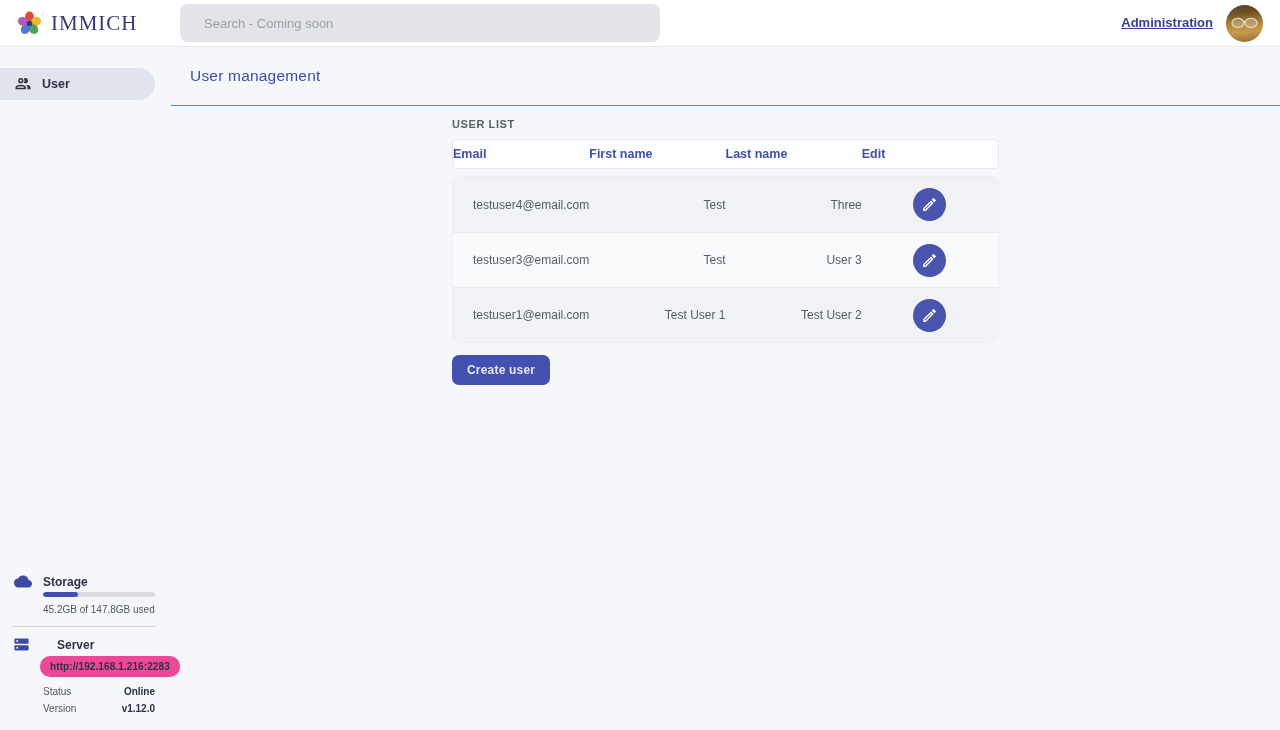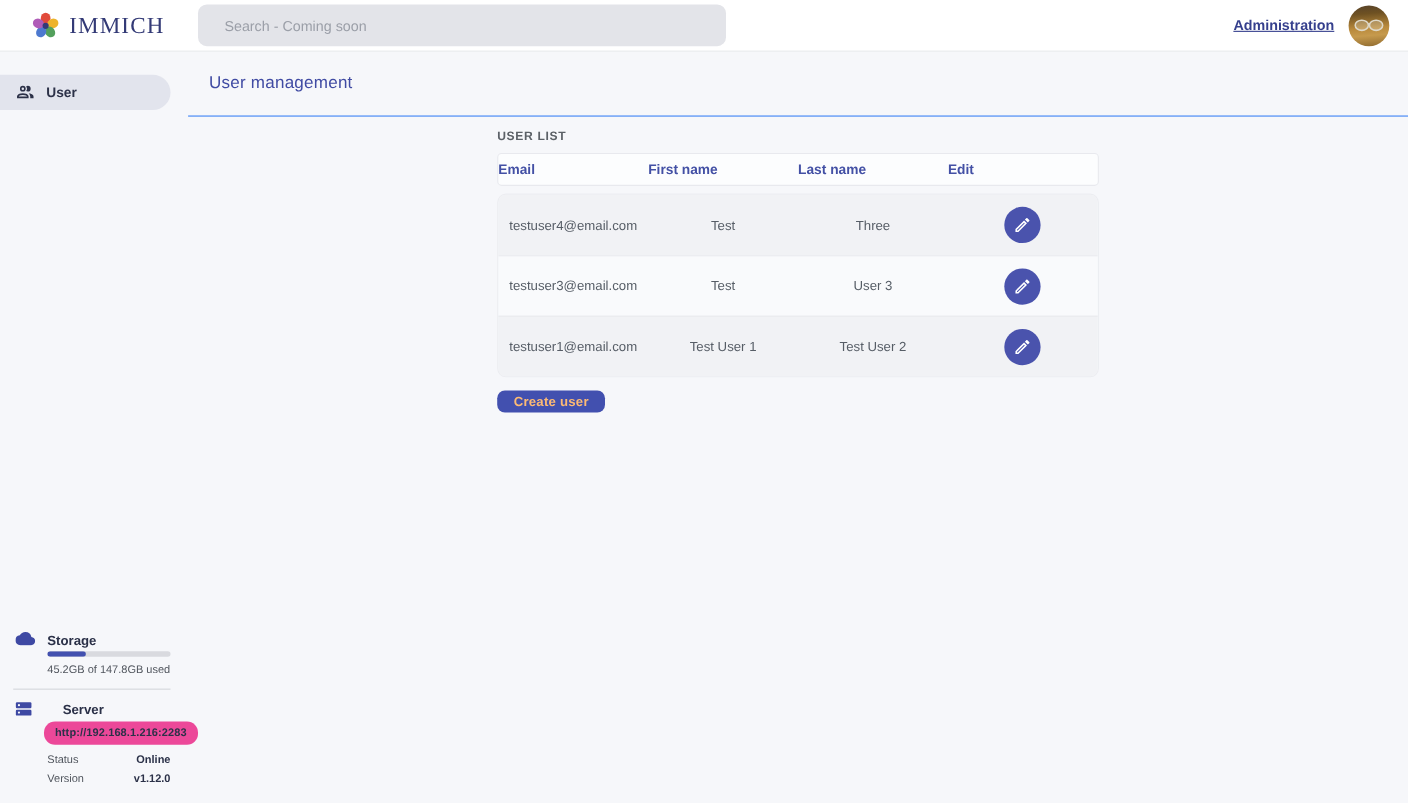--- a/index.html
+++ b/index.html
@@ -11,21 +11,21 @@
     overflow:hidden;
     color:#2b3148;
   }
 
   
   .topbar {
     position:absolute; top:0; left:0; width:1280px; height:47px;
     background:#ffffff; border-bottom:1px solid #e7e8ec; z-index:5;
   }
   .logo-wrap {
-    position:absolute; left:28px; top:0; height:47px;
+    position:absolute; left:16px; top:0; height:47px;
     display:flex; align-items:center; gap:8px;
   }
   .brand {
     font-family:"Liberation Serif", serif;
     font-size:21px; letter-spacing:1px; color:#333a76;
   }
   .search-input {
     position:absolute; left:180px; top:4px; width:480px; height:38px;
     background:#e3e4e9; border:none; border-radius:8px;
     padding:0 12px 0 24px; font-size:13px; color:#6b6f78; outline:none;
@@ -89,34 +89,34 @@
   }
   .table-header {
     margin-top:9px; height:30px;
     background:#fcfdfe; border:1px solid #e8e9ee; border-radius:4px;
     display:grid; grid-template-columns:repeat(4,1fr); align-items:center;
     text-align:left; font-size:12.5px; font-weight:600; color:#4350a5;
   }
   .table-body { margin-top:7px; border-radius:8px; overflow:hidden; border:1px solid #ecedf1; }
   .table-row {
     height:55px; display:grid; grid-template-columns:repeat(4,1fr);
-    align-items:center; text-align:center; font-size:12px; color:#565d66;
+    align-items:center; text-align:right; font-size:12px; color:#565d66;
   }
   .table-row:nth-child(odd) { background:#f1f2f5; }
   .table-row:nth-child(even) { background:#f9fafc; }
   .table-row + .table-row { border-top:1px solid #e9eaee; }
   .edit-cell { display:flex; justify-content:center; }
   .edit-btn {
     width:33px; height:33px; border-radius:50%; border:none;
     background:#4a53ad; display:flex; align-items:center; justify-content:center;
     cursor:pointer;
   }
   .create-btn {
-    margin-top:12px; background:#4250af; color:#fdba74; border:none;
-    border-radius:7px; padding:3px 15px; font-size:12px; font-weight:700;
+    margin-top:12px; background:#4250af; color:#e5e5e5; border:none;
+    border-radius:7px; padding:8px 15px; font-size:12px; font-weight:700;
     font-family:"Liberation Sans", sans-serif; cursor:pointer; letter-spacing:0.2px;
   }
 </style>
 </head>
 <body>
 
 <div class="topbar">
   <div class="logo-wrap">
     <svg width="27" height="27" viewBox="0 0 27 27">
       <g>

